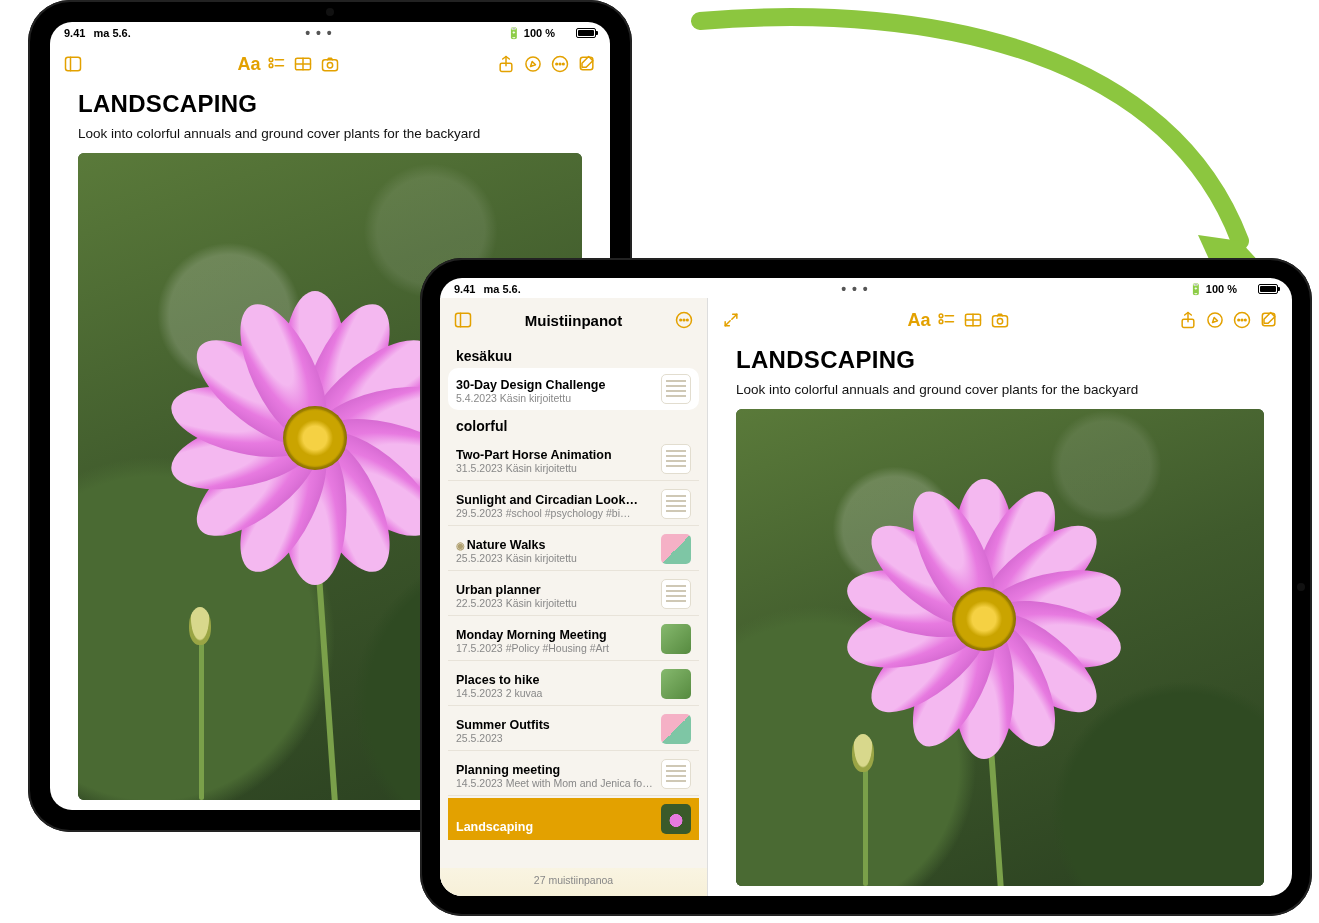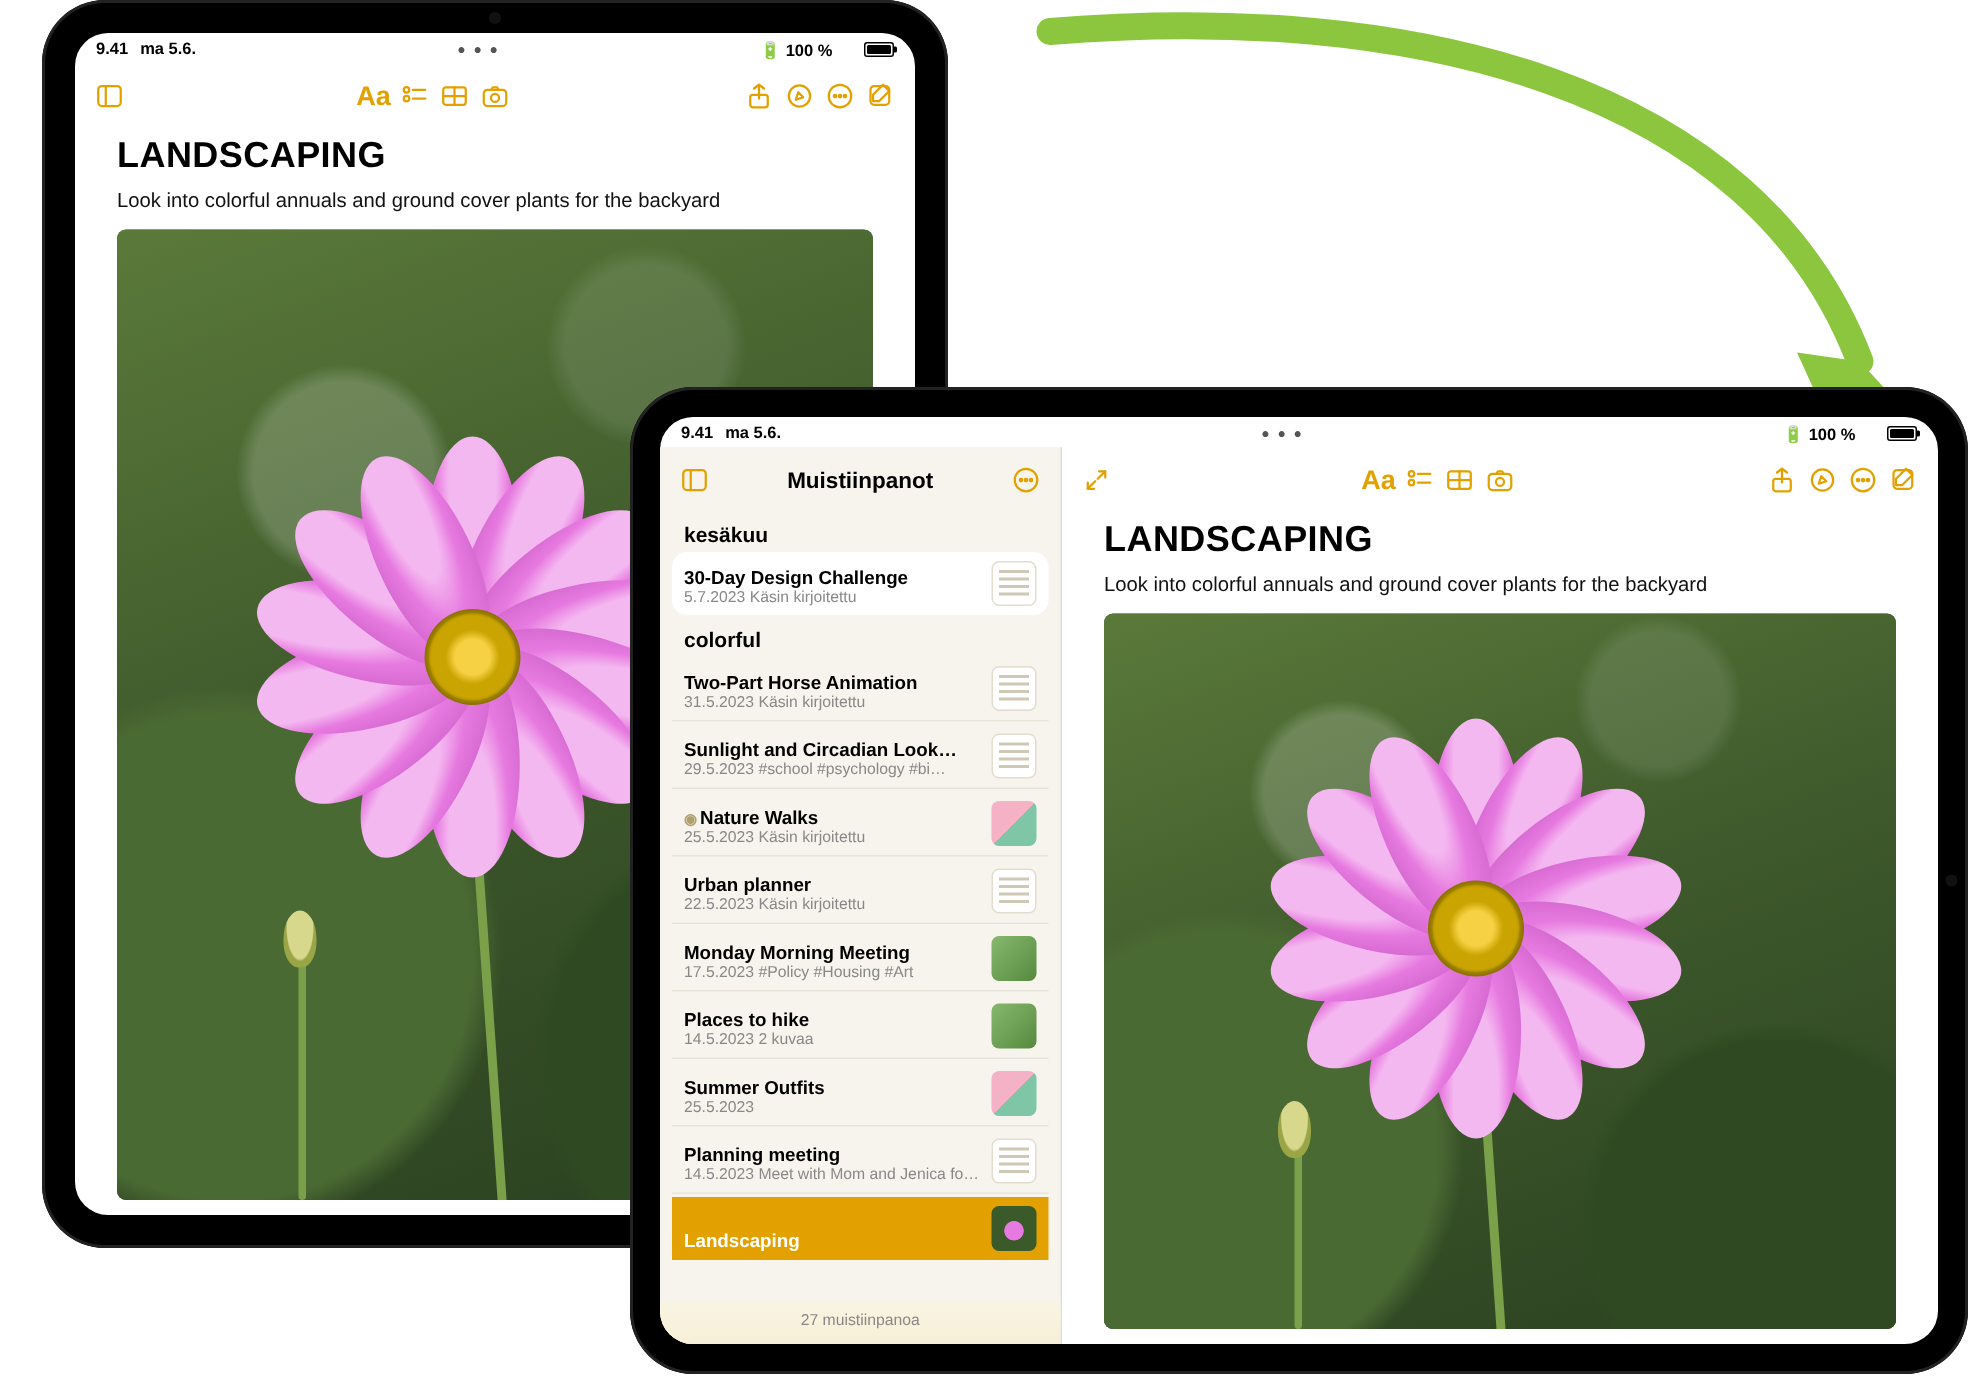--- a/index.html
+++ b/index.html
@@ -329,21 +329,21 @@
                 <circle cx="12" cy="12" r="1" fill="#e3a100" stroke="none"></circle>
                 <circle cx="16" cy="12" r="1" fill="#e3a100" stroke="none"></circle>
               </svg>
           </span>
         </div>
         <div class="sb-list" id="sb-list">
             <div class="section-h">kesäkuu</div>
             <div class="note-row ">
               <div class="row-txt">
                 <div class="row-title">30-Day Design Challenge</div>
-                <div class="row-sub">5.7.2023  Käsin kirjoitettu</div>
+                <div class="row-sub">5.4.2023  Käsin kirjoitettu</div>
               </div>
               <div class="thumb th-paper"></div>
             </div>
             <div class="section-h">colorful</div>
             <div class="note-row flat">
               <div class="row-txt">
                 <div class="row-title">Two-Part Horse Animation</div>
                 <div class="row-sub">31.5.2023  Käsin kirjoitettu</div>
               </div>
               <div class="thumb th-paper"></div>

